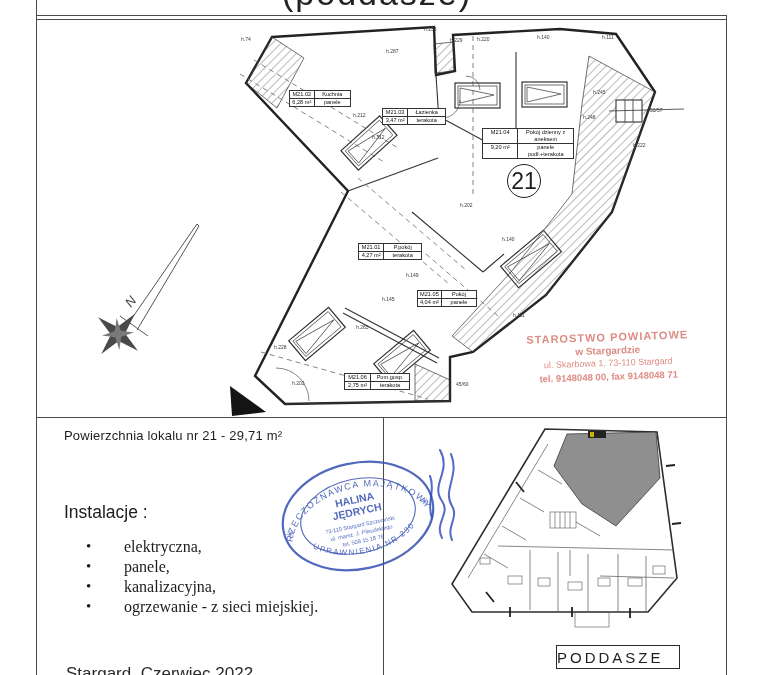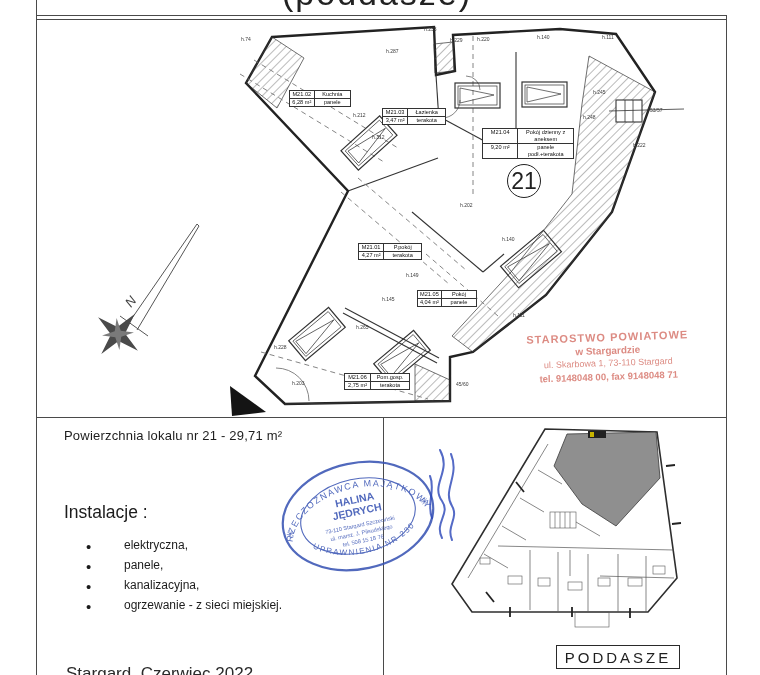--- a/index.html
+++ b/index.html
@@ -26,27 +26,27 @@
   
   .red-stamp{position:absolute;left:503px;top:331px;width:210px;text-align:center;
              color:#d97f76;transform:rotate(-2deg);opacity:.9;line-height:13px;}
   .red-stamp .l1{font-size:11px;font-weight:bold;letter-spacing:1px;}
   .red-stamp .l2{font-size:10px;font-weight:bold;}
   .red-stamp .l3{font-size:9px;}
   .red-stamp .l4{font-size:9.5px;font-weight:bold;}
   
   .area-line{position:absolute;left:64px;font-size:13px;letter-spacing:.2px;color:#1d1d1d;}
   .inst-head{position:absolute;left:64px;top:502px;font-size:17.5px;}
-  .bullet-row{position:absolute;left:86px;font-size:12px;}
+  .bullet-row{position:absolute;left:86px;font-size:16px;font-family:Liberation Serif, serif;}
   .bullet-row::before{content:"\2022";position:absolute;left:0;top:0;font-size:15px;}
   .bullet-row span{margin-left:38px;display:inline-block;}
   .footer-partial{position:absolute;left:66px;top:664px;font-size:17px;color:#2a2a2a;}
   
   .poddasze-box{position:absolute;left:556px;top:645px;width:122px;height:22px;border:1.5px solid #2a2a2a;
-                display:flex;align-items:center;justify-content:center;font-size:15px;
+                display:flex;align-items:center;font-size:15px;
                 letter-spacing:3px;color:#1f1f1f;}
   svg{position:absolute;overflow:visible;}
   text{font-family:"Liberation Sans",sans-serif;}
 </style>
 </head>
 <body>
 
 <div class="page">
 
   <div class="title-partial">(poddasze)</div>

